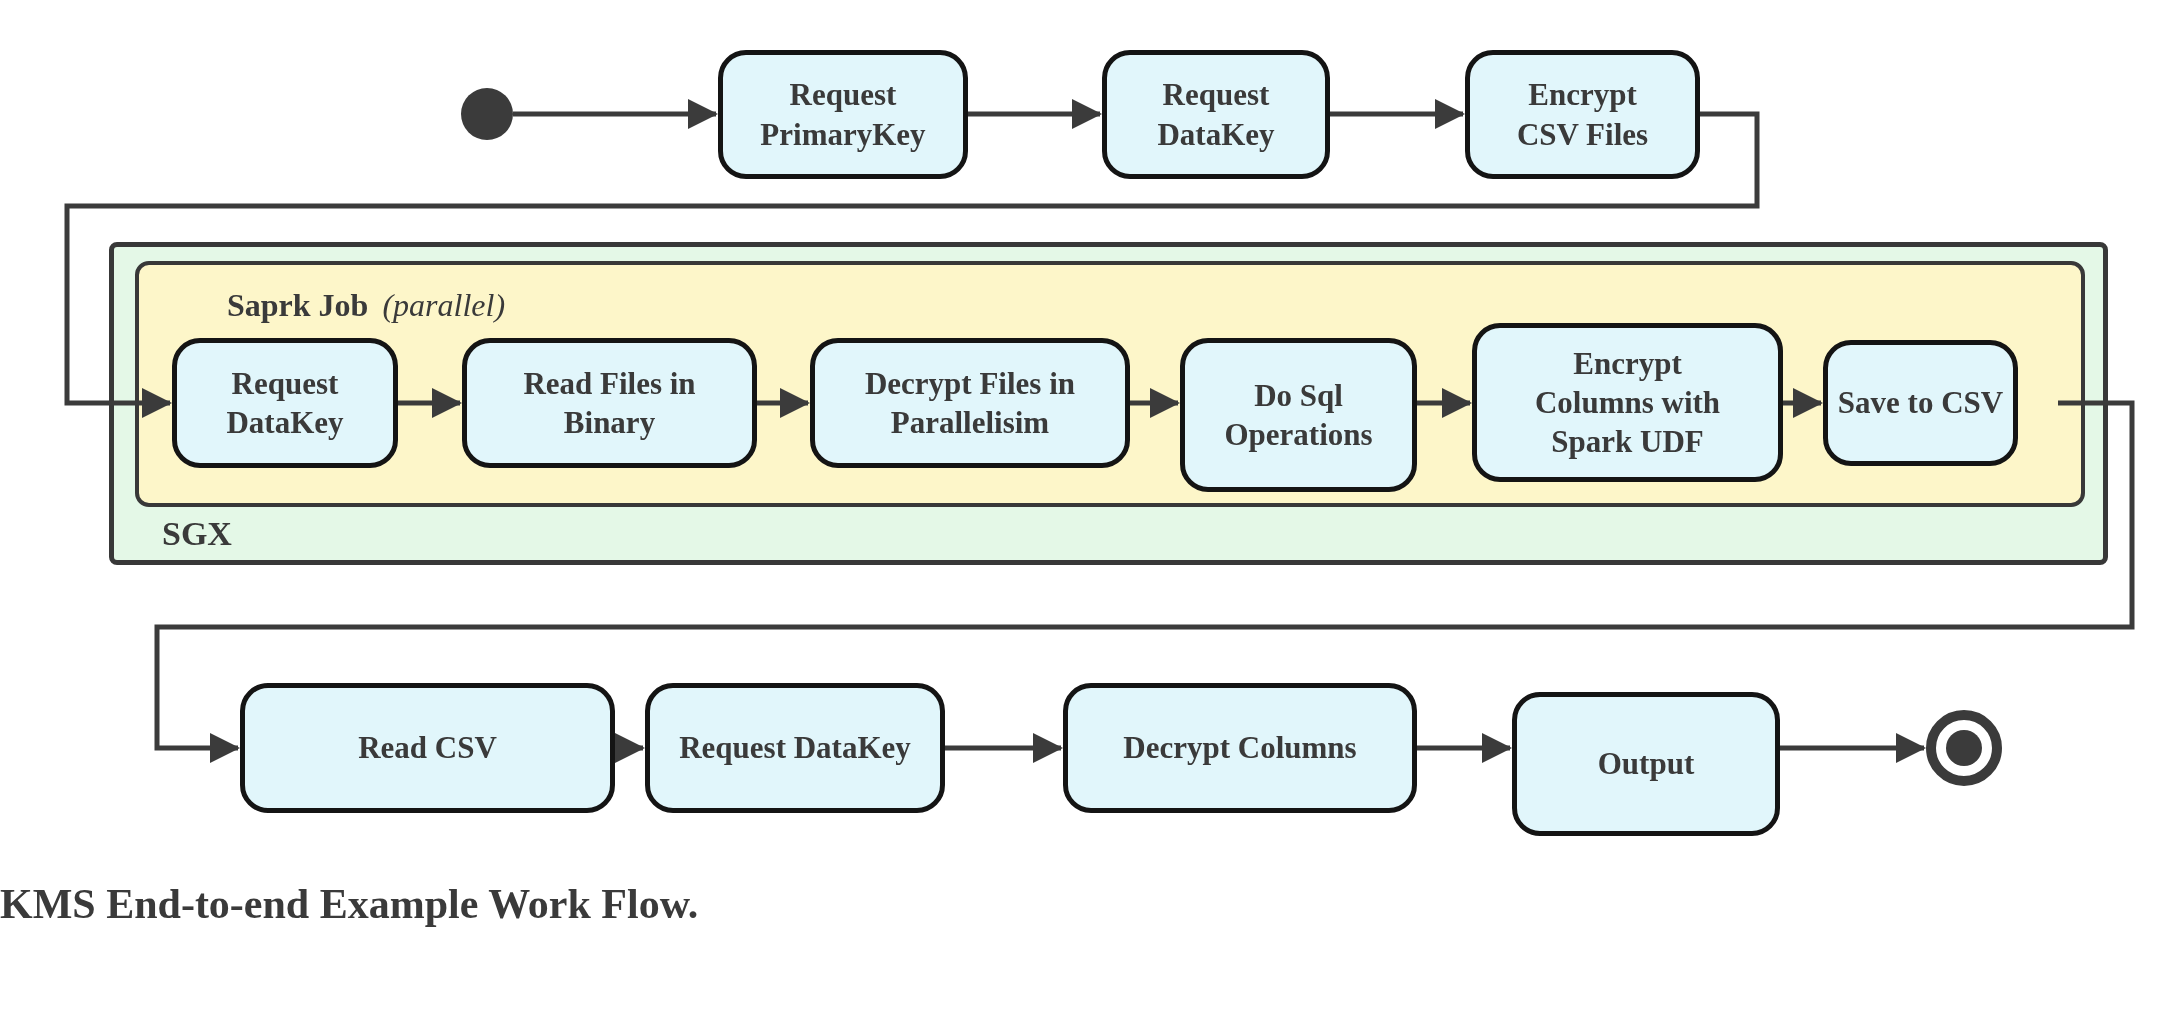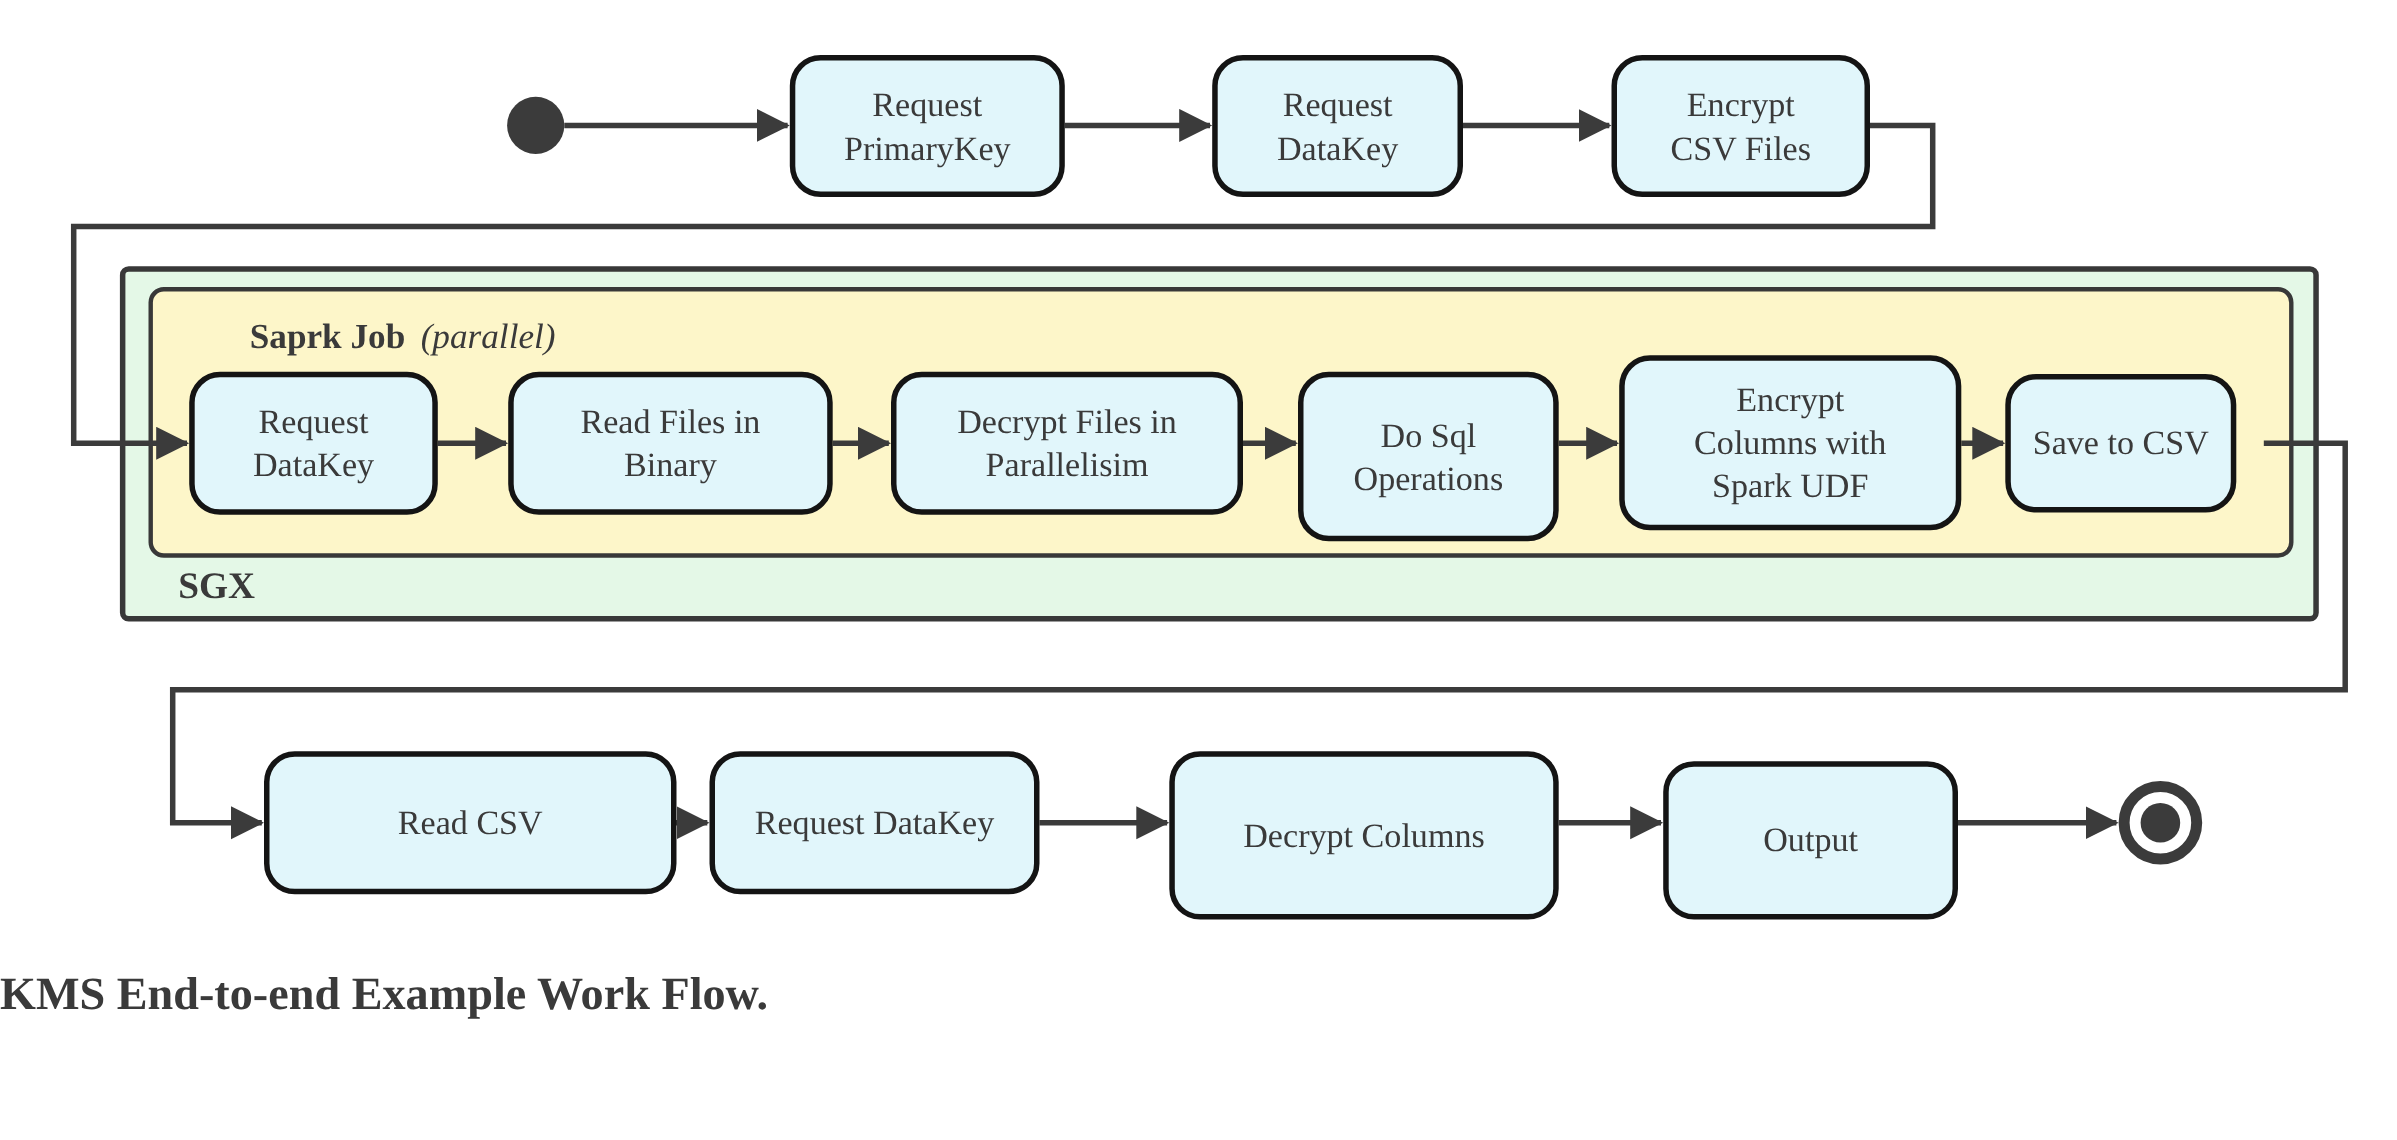--- a/index.html
+++ b/index.html
@@ -20,21 +20,21 @@
   .sgx-label{left:48px;bottom:7px;font-size:34px;}
   .spark-label{left:88px;top:22px;font-size:32px;}
   .spark-label .qual{font-weight:normal;font-style:italic;margin-left:14px;}
 
   svg.connector-layer{position:absolute;left:0;top:0;z-index:2;pointer-events:none;}
   svg.connector-layer path{stroke:var(--connector);stroke-width:5;fill:none;}
   svg.connector-layer marker path{fill:var(--connector);stroke:none;}
 
   .node{position:absolute;box-sizing:border-box;z-index:3;display:flex;align-items:center;justify-content:center;
     background:var(--node-fill);border:5px solid var(--node-border);border-radius:28px;
-    color:var(--text);font-weight:normal;font-size:31px;line-height:1.26;text-align:center;
+    color:var(--text);font-weight:bold;font-size:31px;line-height:1.26;text-align:center;
     white-space:pre-line;padding:4px 8px;}
 
   .start-node{position:absolute;z-index:3;left:461px;top:88px;width:52px;height:52px;
     background:var(--connector);border-radius:50%;}
   .end-node{position:absolute;z-index:3;left:1926px;top:710px;width:76px;height:76px;box-sizing:border-box;
     background:var(--background);border:10px solid var(--connector);border-radius:50%;
     display:flex;align-items:center;justify-content:center;}
   .end-node .end-core{width:36px;height:36px;background:var(--connector);border-radius:50%;}
 
   .caption{position:absolute;left:0;top:880px;width:2179px;z-index:3;
@@ -90,21 +90,21 @@
 DataKey</div>
   <div class="node" style="left:810px;top:338px;width:320px;height:130px;">Decrypt Files in
 Parallelisim</div>
   <div class="node" style="left:462px;top:338px;width:295px;height:130px;">Read Files in
 Binary</div>
   <div class="node" style="left:1180px;top:338px;width:237px;height:154px;">Do Sql
 Operations</div>
   <div class="node" style="left:1472px;top:323px;width:311px;height:159px;">Encrypt
 Columns with
 Spark UDF</div>
-  <div class="node" style="left:1823px;top:340px;width:210px;height:126px;">Save to CSV</div>
+  <div class="node" style="left:1823px;top:340px;width:195px;height:126px;">Save to CSV</div>
 
   <div class="node" style="left:240px;top:683px;width:375px;height:130px;">Read CSV</div>
   <div class="node" style="left:645px;top:683px;width:300px;height:130px;">Request DataKey</div>
-  <div class="node" style="left:1063px;top:683px;width:354px;height:153px;">Decrypt Columns</div>
+  <div class="node" style="left:1063px;top:683px;width:354px;height:130px;">Decrypt Columns</div>
   <div class="node" style="left:1512px;top:692px;width:268px;height:144px;">Output</div>
 
   <div class="caption">KMS End-to-end Example Work Flow.</div>
 </div>
 
 </body></html>

